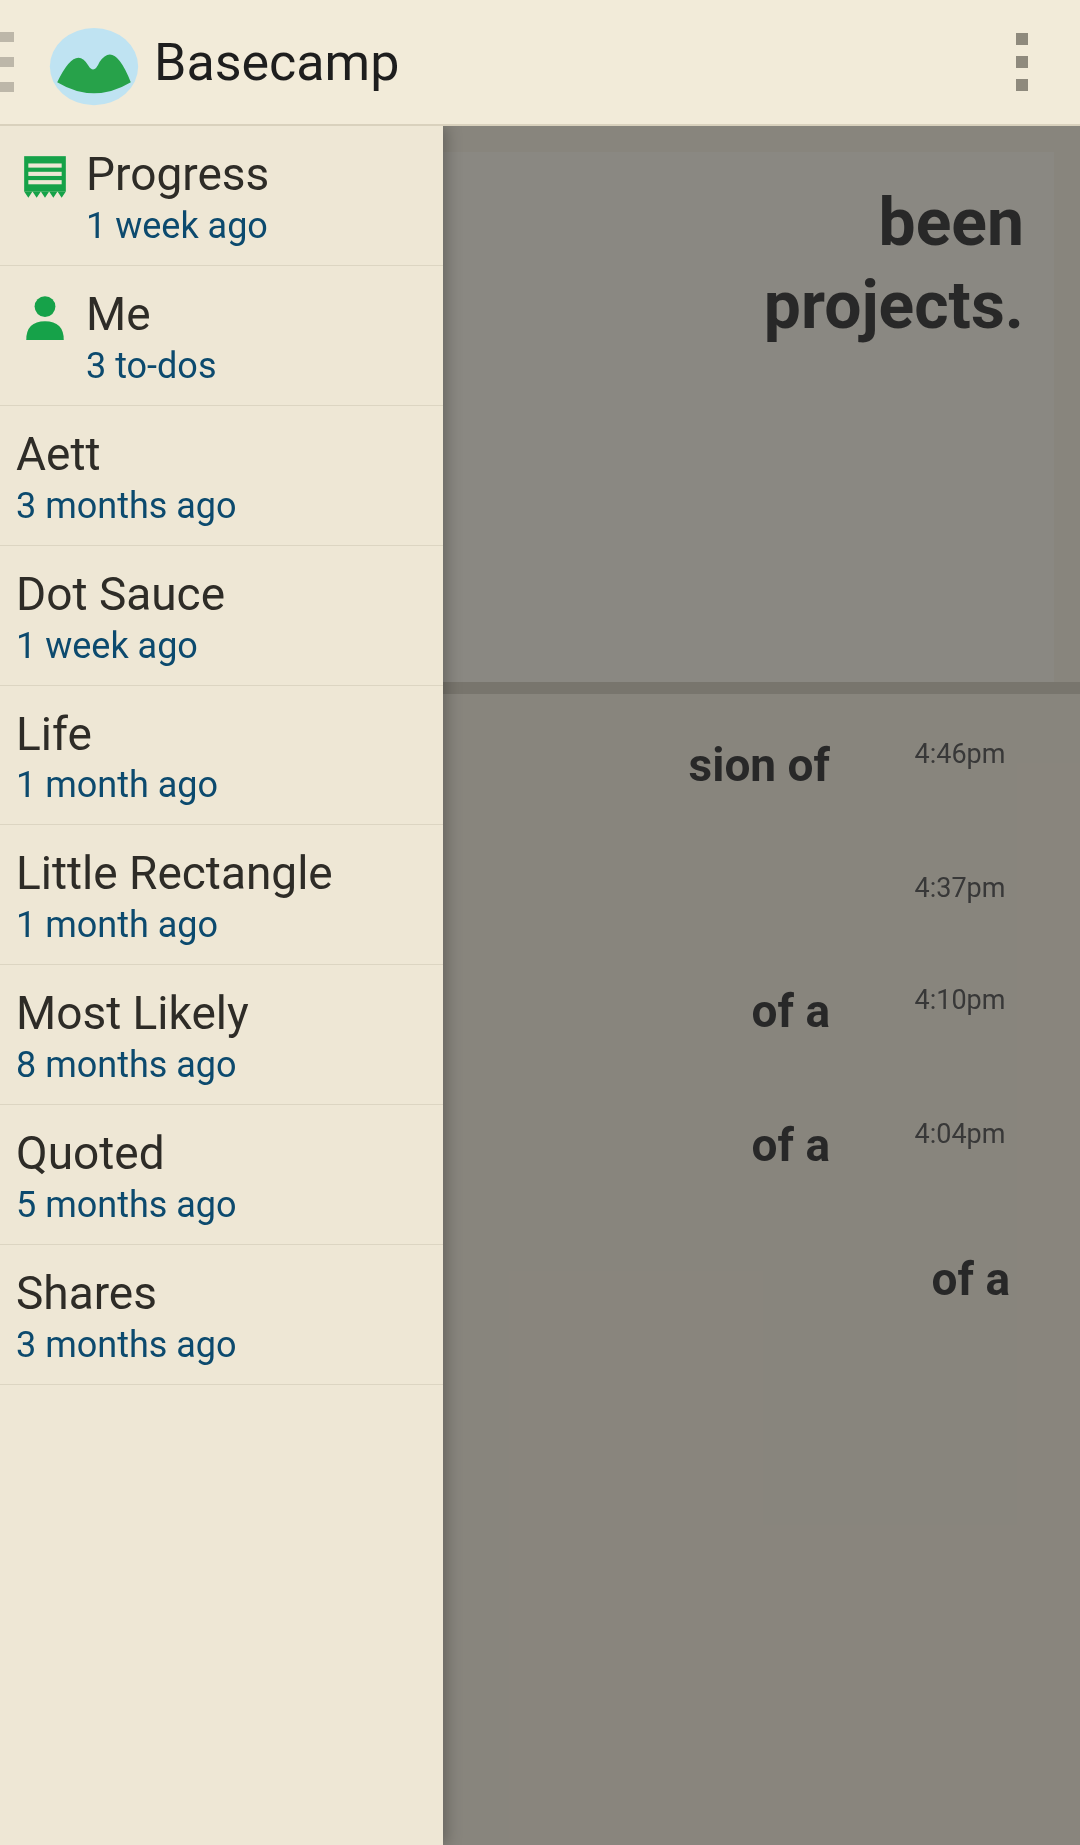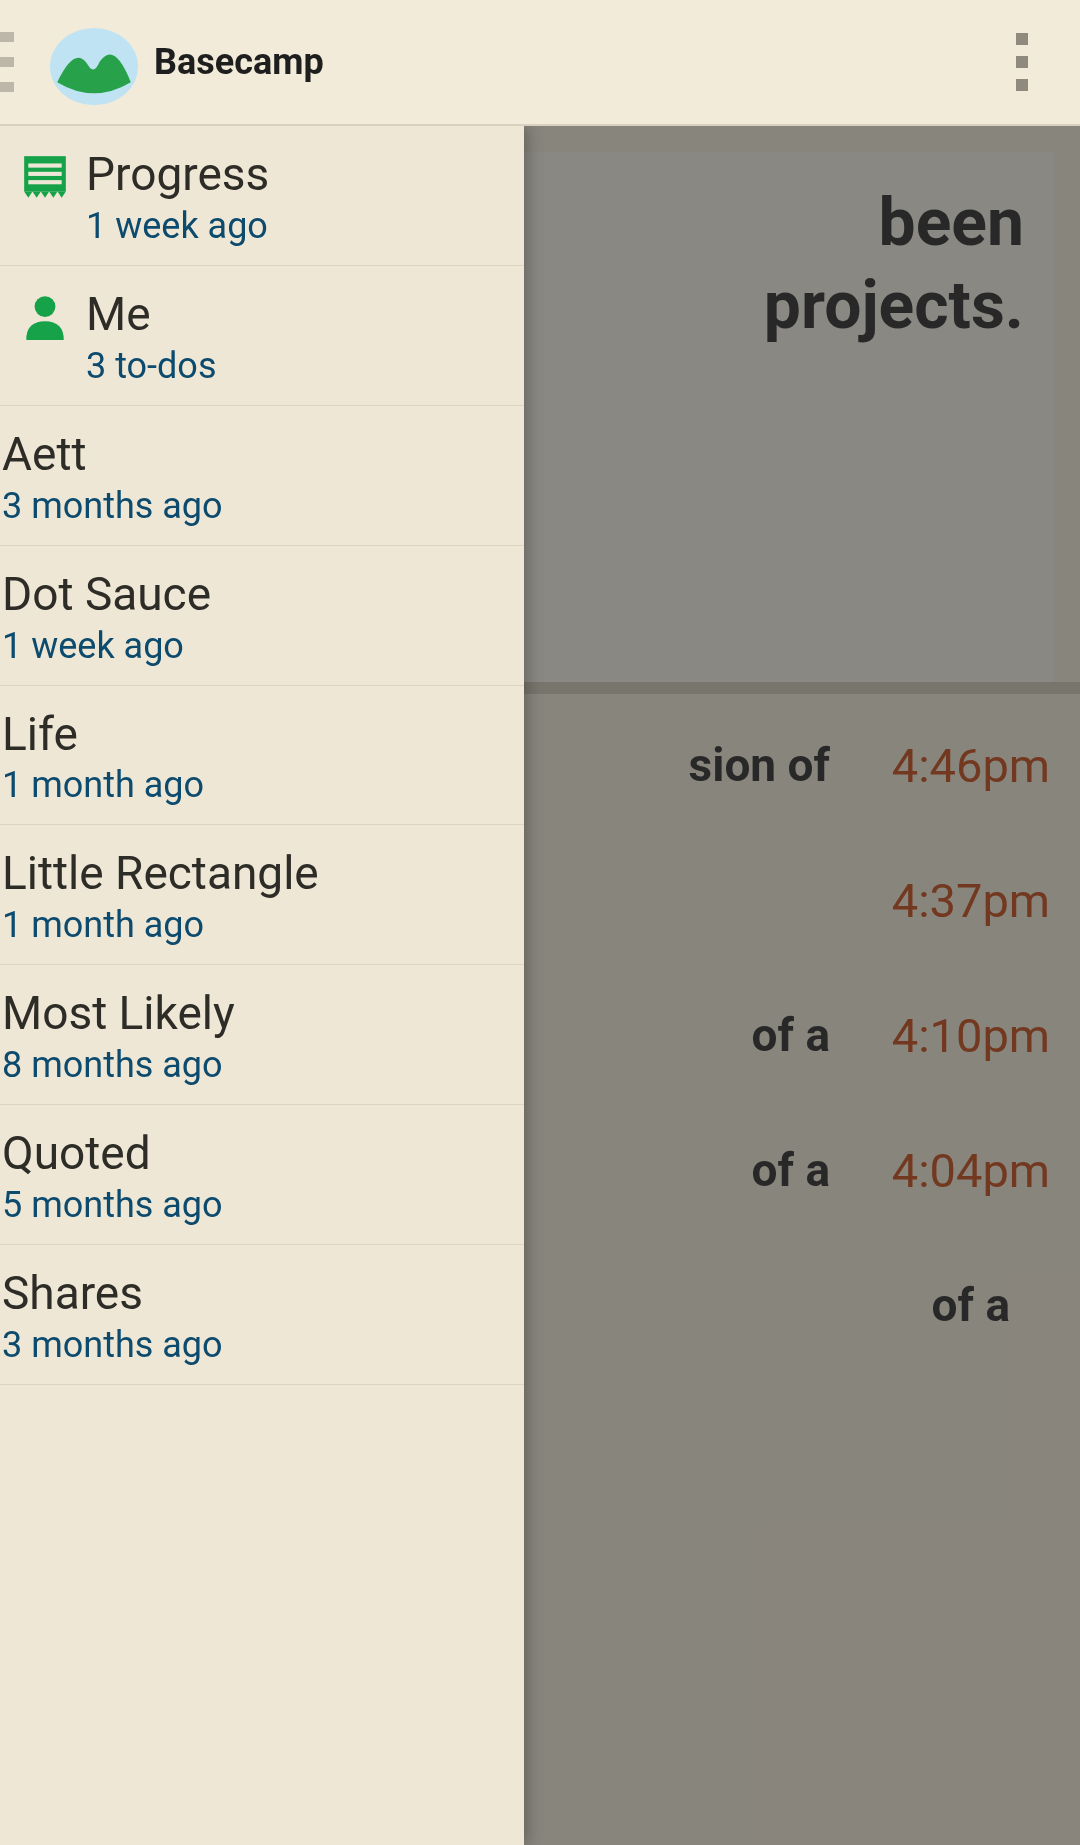--- a/index.html
+++ b/index.html
@@ -35,22 +35,22 @@
     height: 10px;
     background: #bdb7a9;
   }
   .logo-wrap {
     display: flex;
     align-items: center;
     margin-left: 34px;
   }
   .logo-icon { width: 92px; height: 92px; }
   .app-title {
-    font-size: 36px;
-    font-weight: 700;
+    font-size: 52px;
+    font-weight: 400;
     color: #1e1e1e;
     margin-left: 14px;
   }
   .spacer { flex: 1; }
   .overflow-menu {
     width: 44px;
     height: 58px;
     display: flex;
     flex-direction: column;
     justify-content: space-between;
@@ -101,44 +101,44 @@
   .bg-row-text {
     font-size: 46px;
     font-weight: 700;
     color: #1e1e1e;
     flex: 1;
     text-align: right;
     padding-right: 40px;
     white-space: nowrap;
   }
   .bg-row-time {
-    font-size: 47px;
-    color: #c2410c;
+    font-size: 27px;
+    color: #404040;
     font-weight: 400;
     min-width: 180px;
-    text-align: right;
+    text-align: center;
   }
 
   
   .scrim {
     position: absolute;
     top: 126px;
     left: 0;
     right: 0;
     bottom: 0;
     background: rgba(50,50,50,0.55);
     z-index: 2;
   }
 
   
   .drawer {
     position: absolute;
     top: 126px;
     left: 0;
-    width: 524px;
+    width: 443px;
     bottom: 0;
     background: #eee7d5;
     z-index: 5;
     box-shadow: 4px 0 14px rgba(0,0,0,0.25);
     overflow-y: hidden;
   }
   .drawer-row {
     display: flex;
     align-items: flex-start;
     padding: 22px 20px 18px 20px;
@@ -156,21 +156,21 @@
     font-size: 46px;
     color: #2e2c27;
     font-weight: 400;
     line-height: 1.15;
   }
   .row-sub {
     font-size: 36px;
     color: #0c4a6e;
     margin-top: 4px;
   }
-  .drawer-row.project { padding-left: 2px; }
+  .drawer-row.project { padding-left: 16px; }
   .drawer-row.project .row-title { font-size: 46px; }
 
 </style>
 </head>
 <body>
 
 <div class="header">
   <div class="drawer-handle">
     <span></span>
       <span></span>

